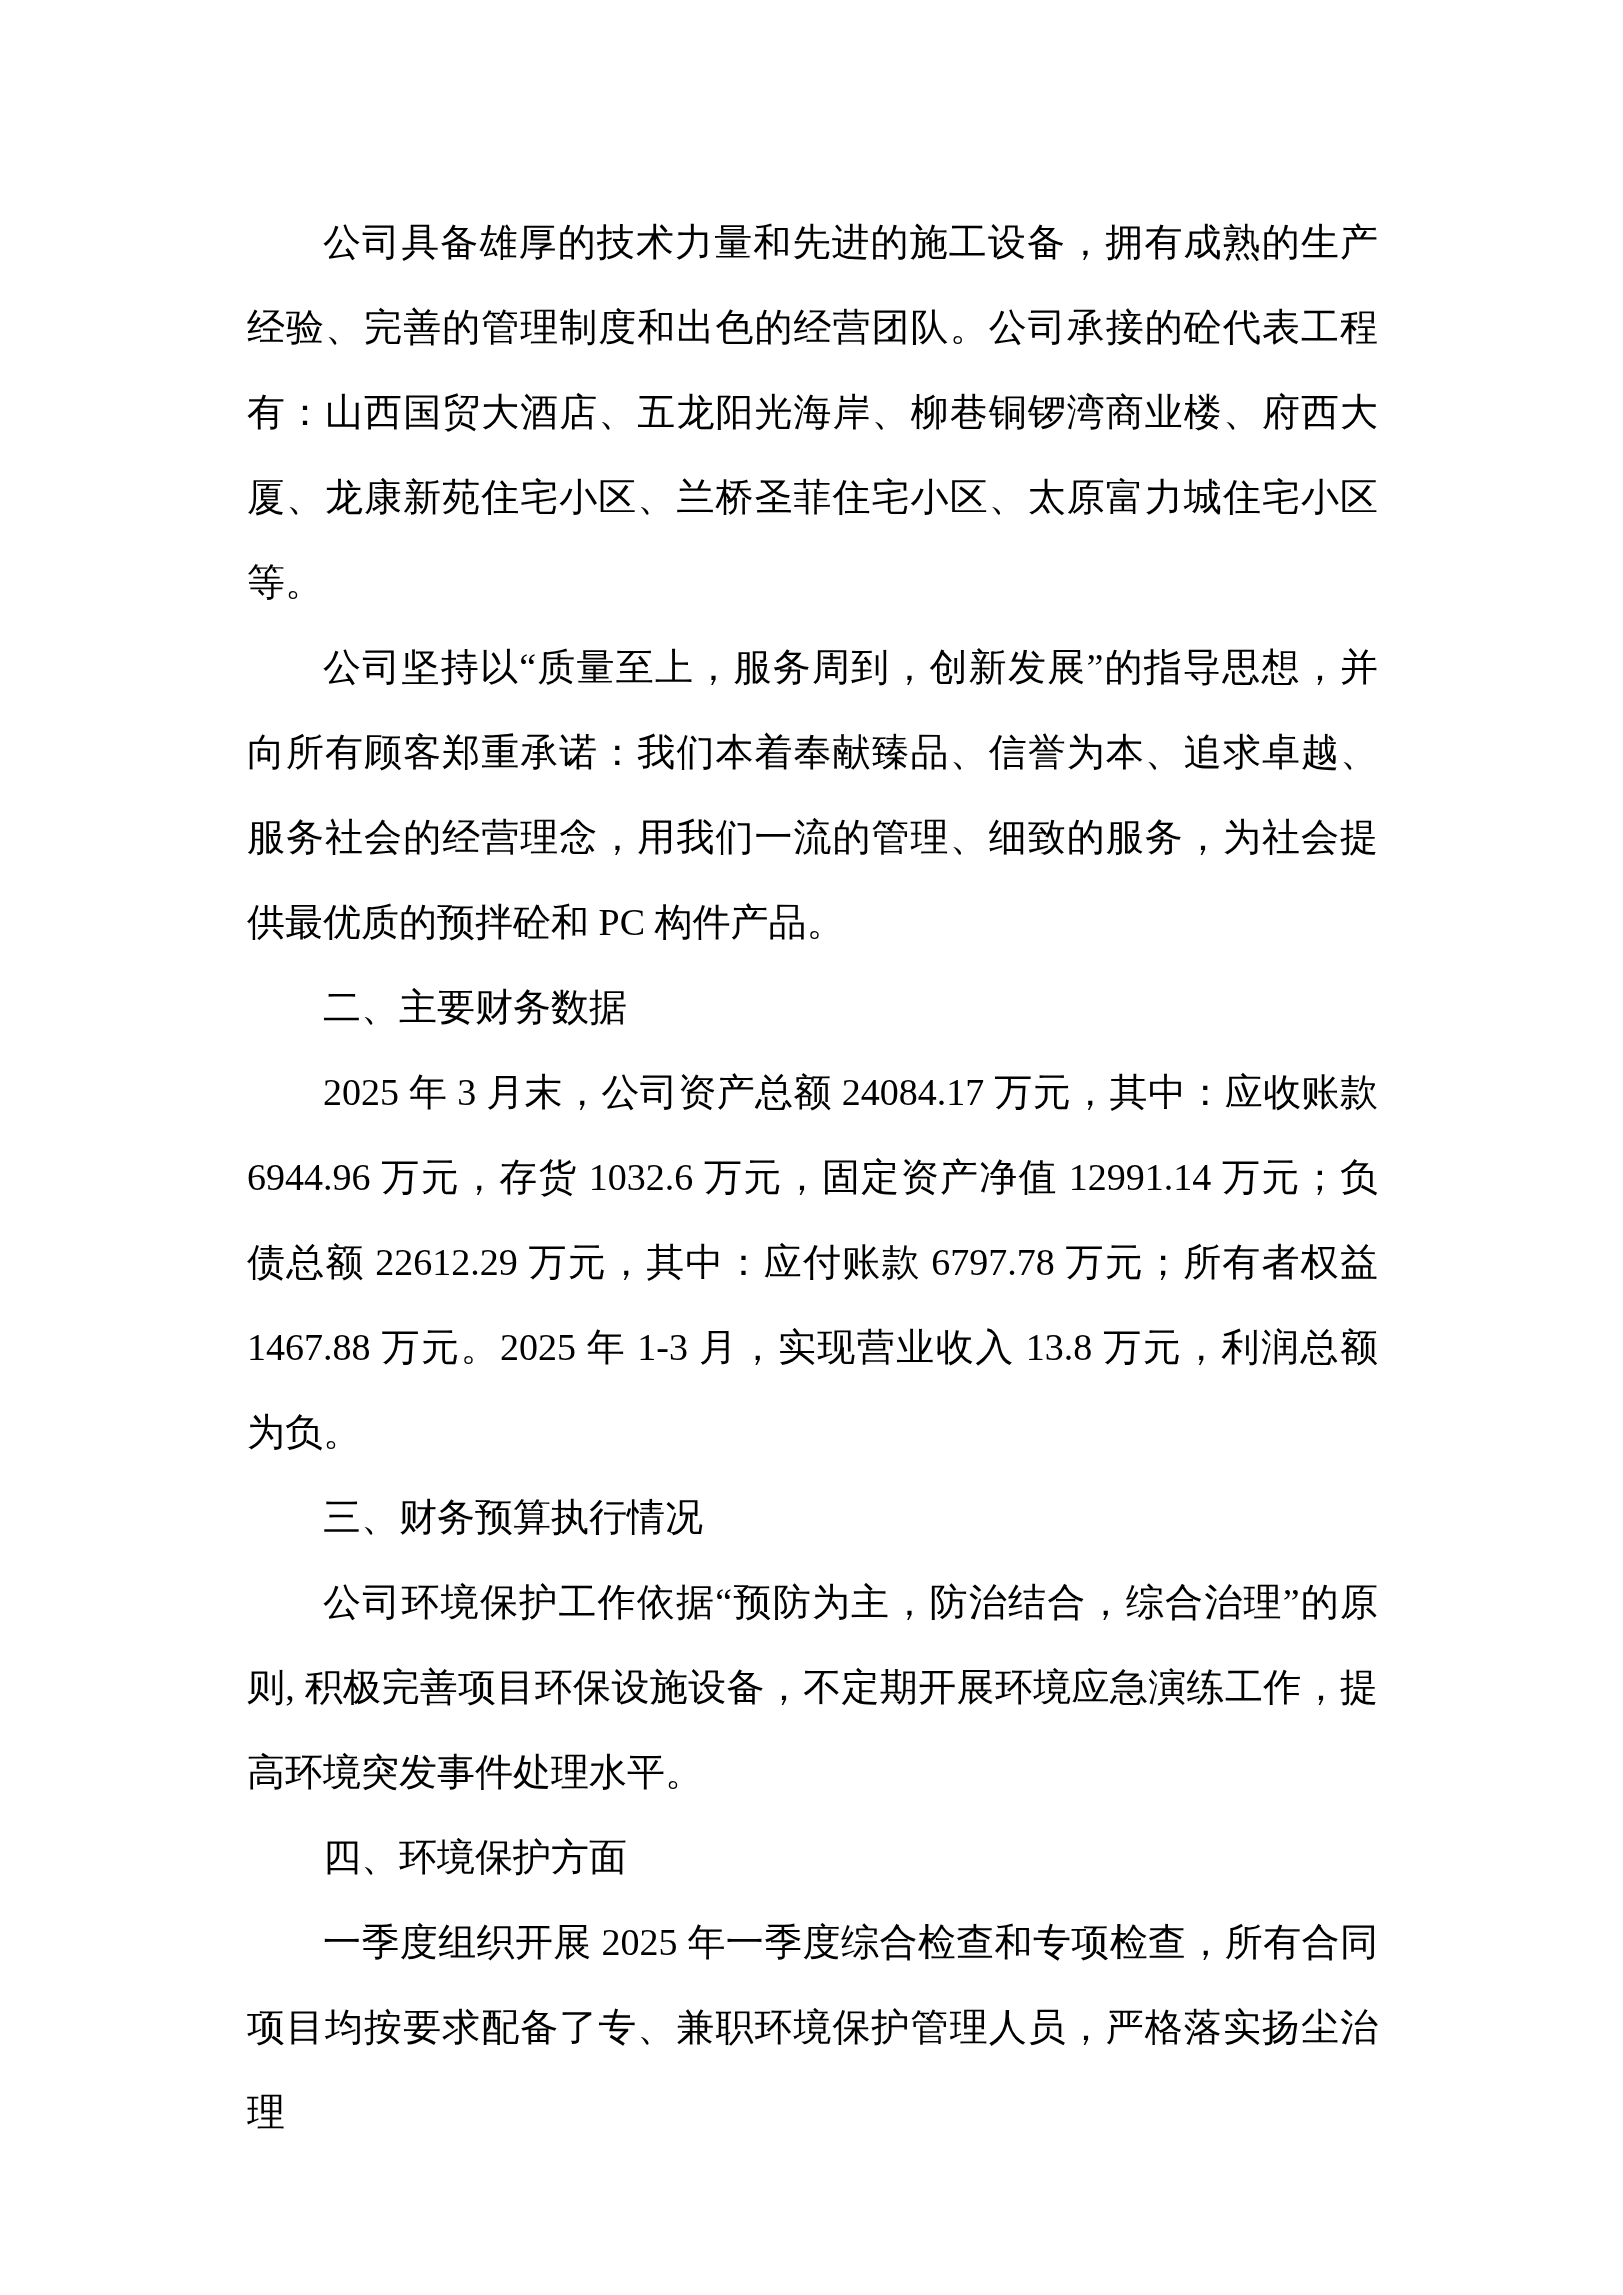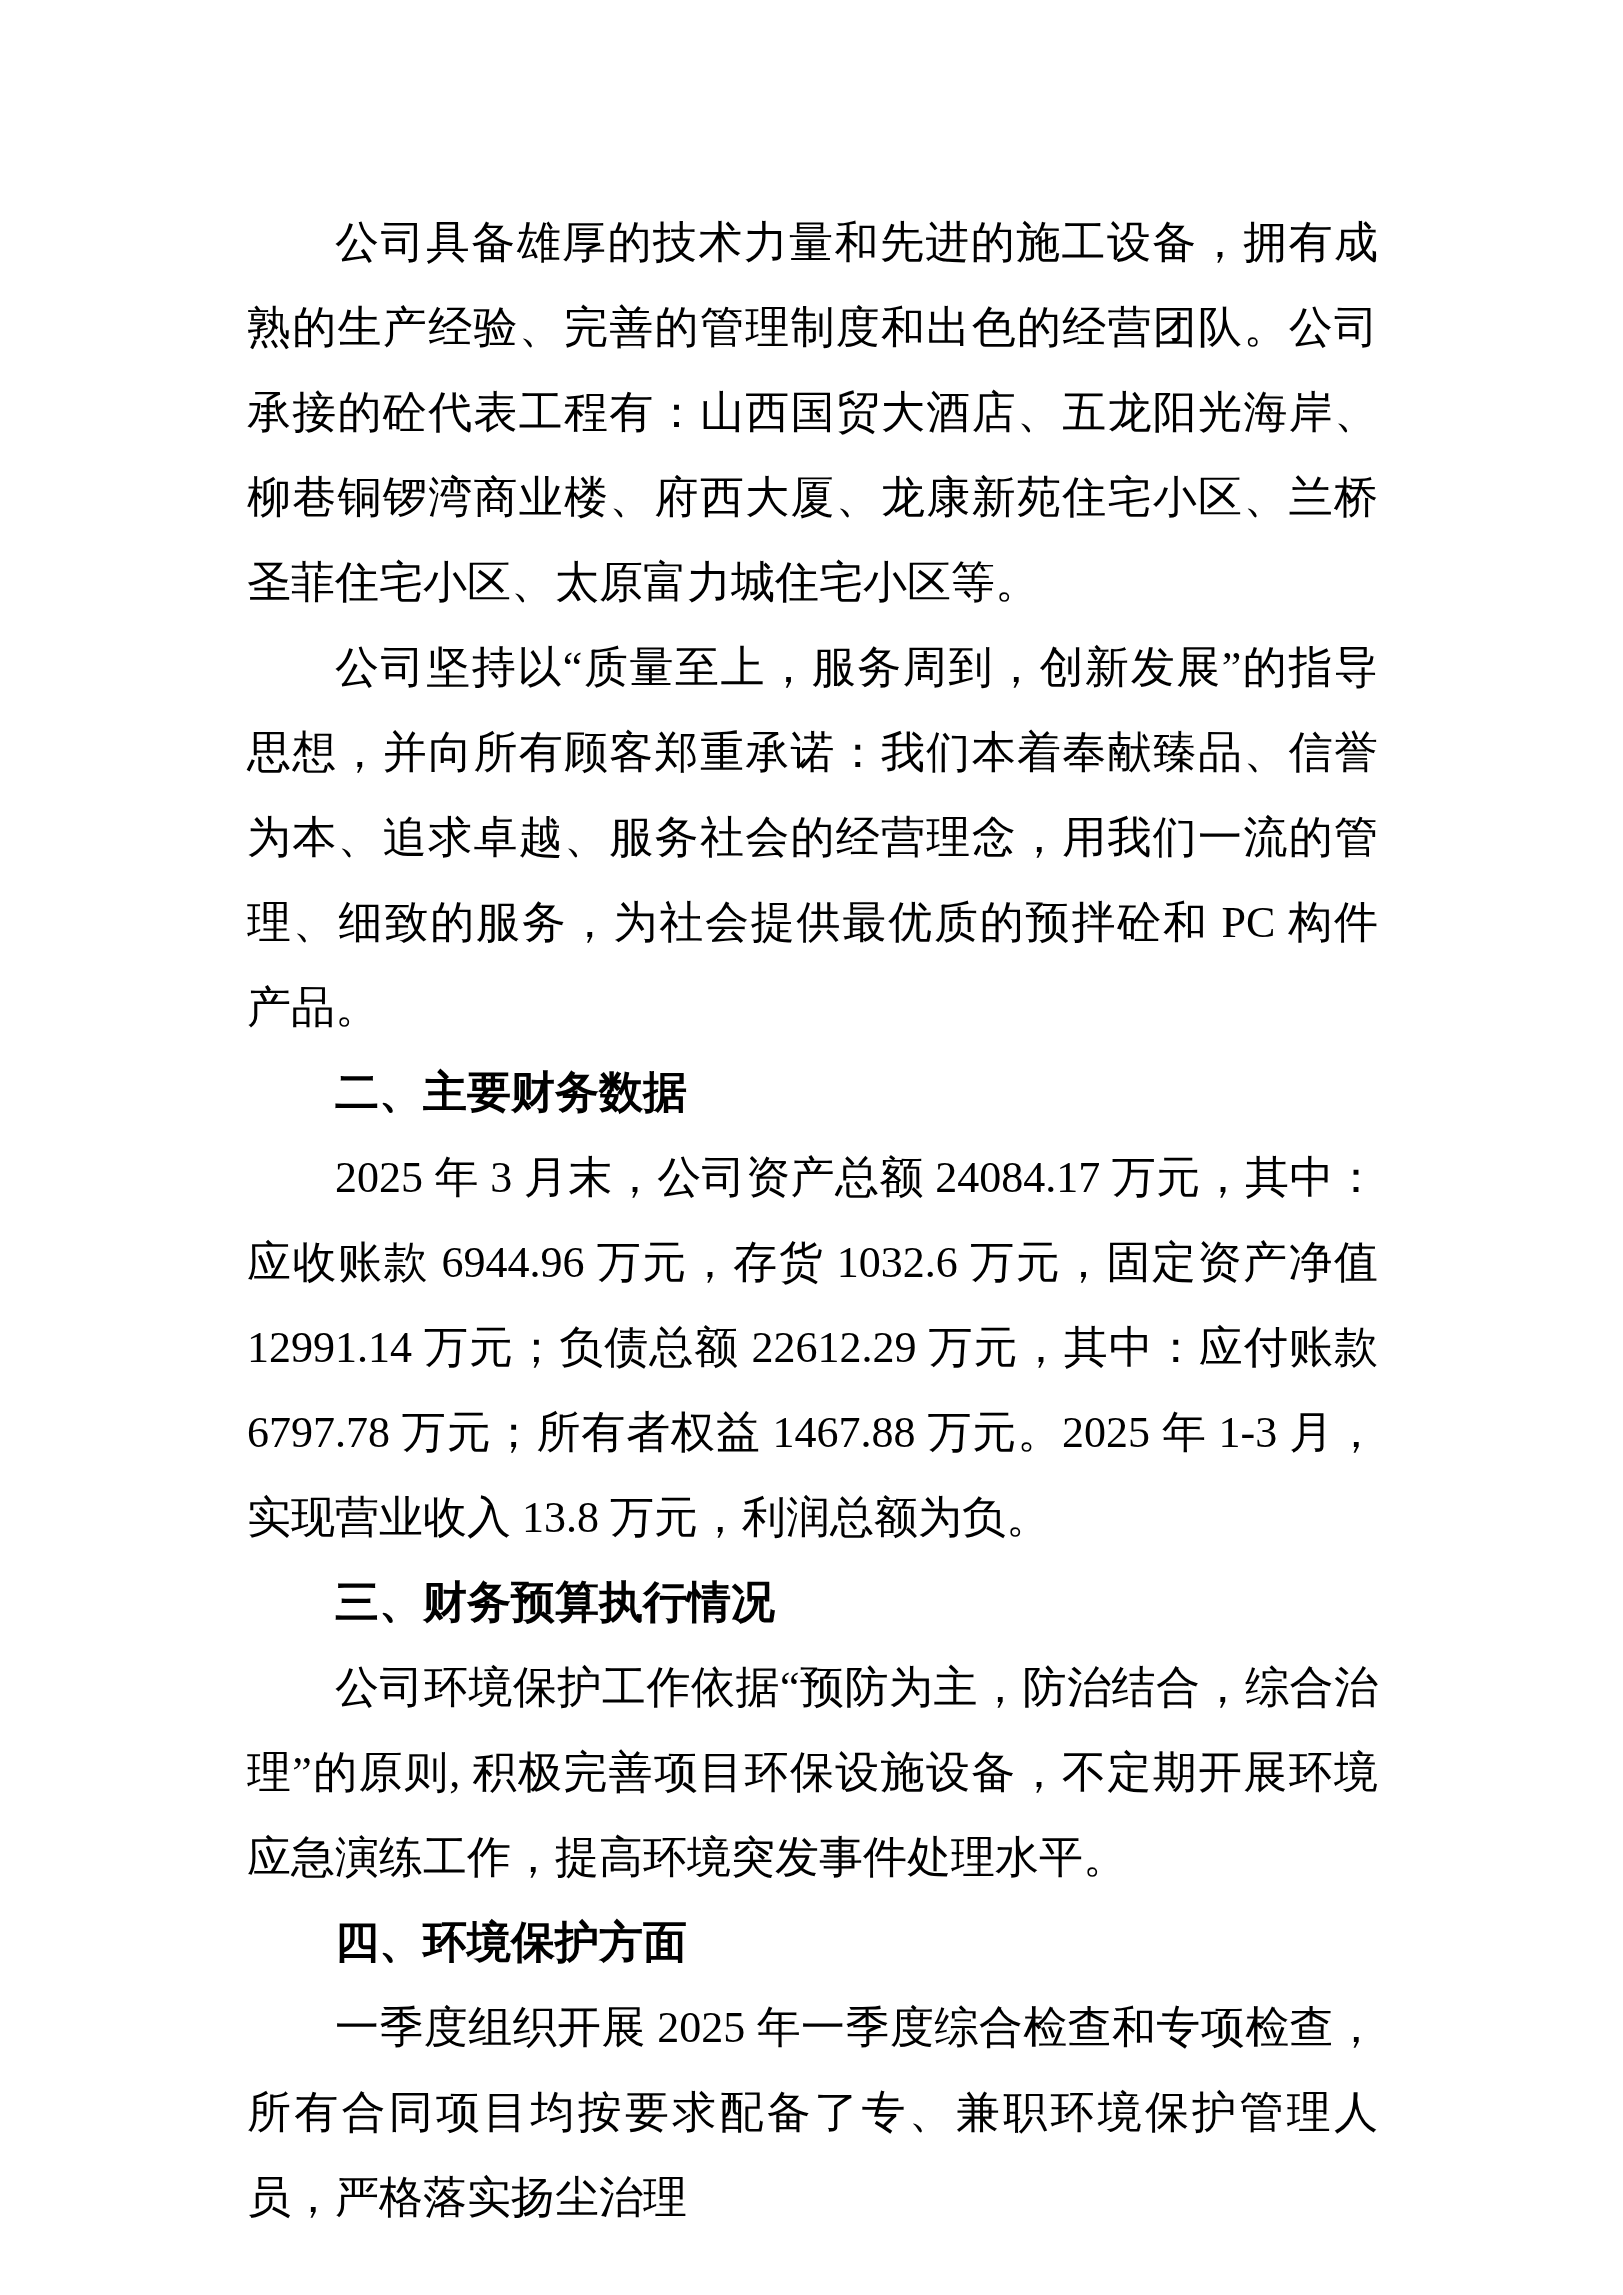--- a/index.html
+++ b/index.html
@@ -8,34 +8,34 @@
     background: #ffffff;
   }
   .page {
     position: relative;
     width: 1623px;
     height: 2295px;
     box-sizing: border-box;
     padding: 200px 245px 0 247px;
     background: #ffffff;
     font-family: "Liberation Serif", "DejaVu Serif", serif;
-    font-size: 44px;
+    font-size: 38px;
     line-height: 85px;
     color: #000000;
     overflow: hidden;
   }
   .para {
     margin: 0;
     padding: 0;
     text-align: justify;
     text-indent: 2em;
     letter-spacing: 0;
   }
   .heading {
-    font-weight: 700;
+    font-weight: 400;
   }
 </style>
 </head>
 <body>
 
 <div class="page">
   <p class="para">公司具备雄厚的技术力量和先进的施工设备，拥有成熟的生产经验、完善的管理制度和出色的经营团队。公司承接的砼代表工程有：山西国贸大酒店、五龙阳光海岸、柳巷铜锣湾商业楼、府西大厦、龙康新苑住宅小区、兰桥圣菲住宅小区、太原富力城住宅小区等。</p>
   <p class="para">公司坚持以“质量至上，服务周到，创新发展”的指导思想，并向所有顾客郑重承诺：我们本着奉献臻品、信誉为本、追求卓越、服务社会的经营理念，用我们一流的管理、细致的服务，为社会提供最优质的预拌砼和 PC 构件产品。</p>
   <p class="para heading">二、主要财务数据</p>
   <p class="para">2025 年 3 月末，公司资产总额 24084.17 万元，其中：应收账款 6944.96 万元，存货 1032.6 万元，固定资产净值 12991.14 万元；负债总额 22612.29 万元，其中：应付账款 6797.78 万元；所有者权益 1467.88 万元。2025 年 1-3 月，实现营业收入 13.8 万元，利润总额为负。</p>

